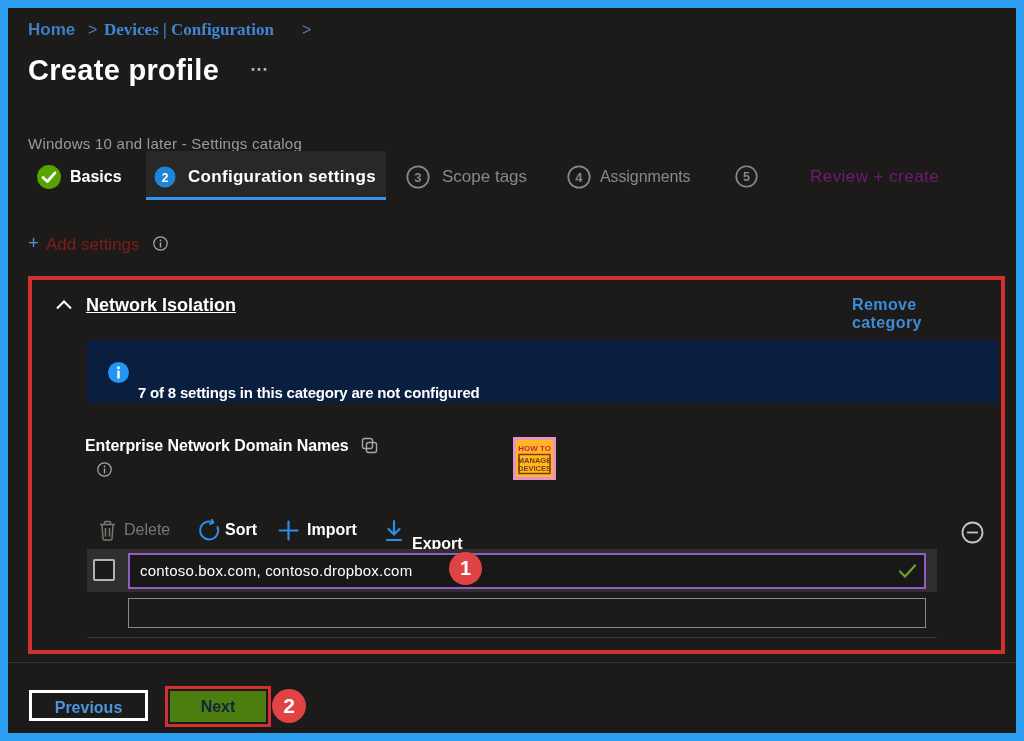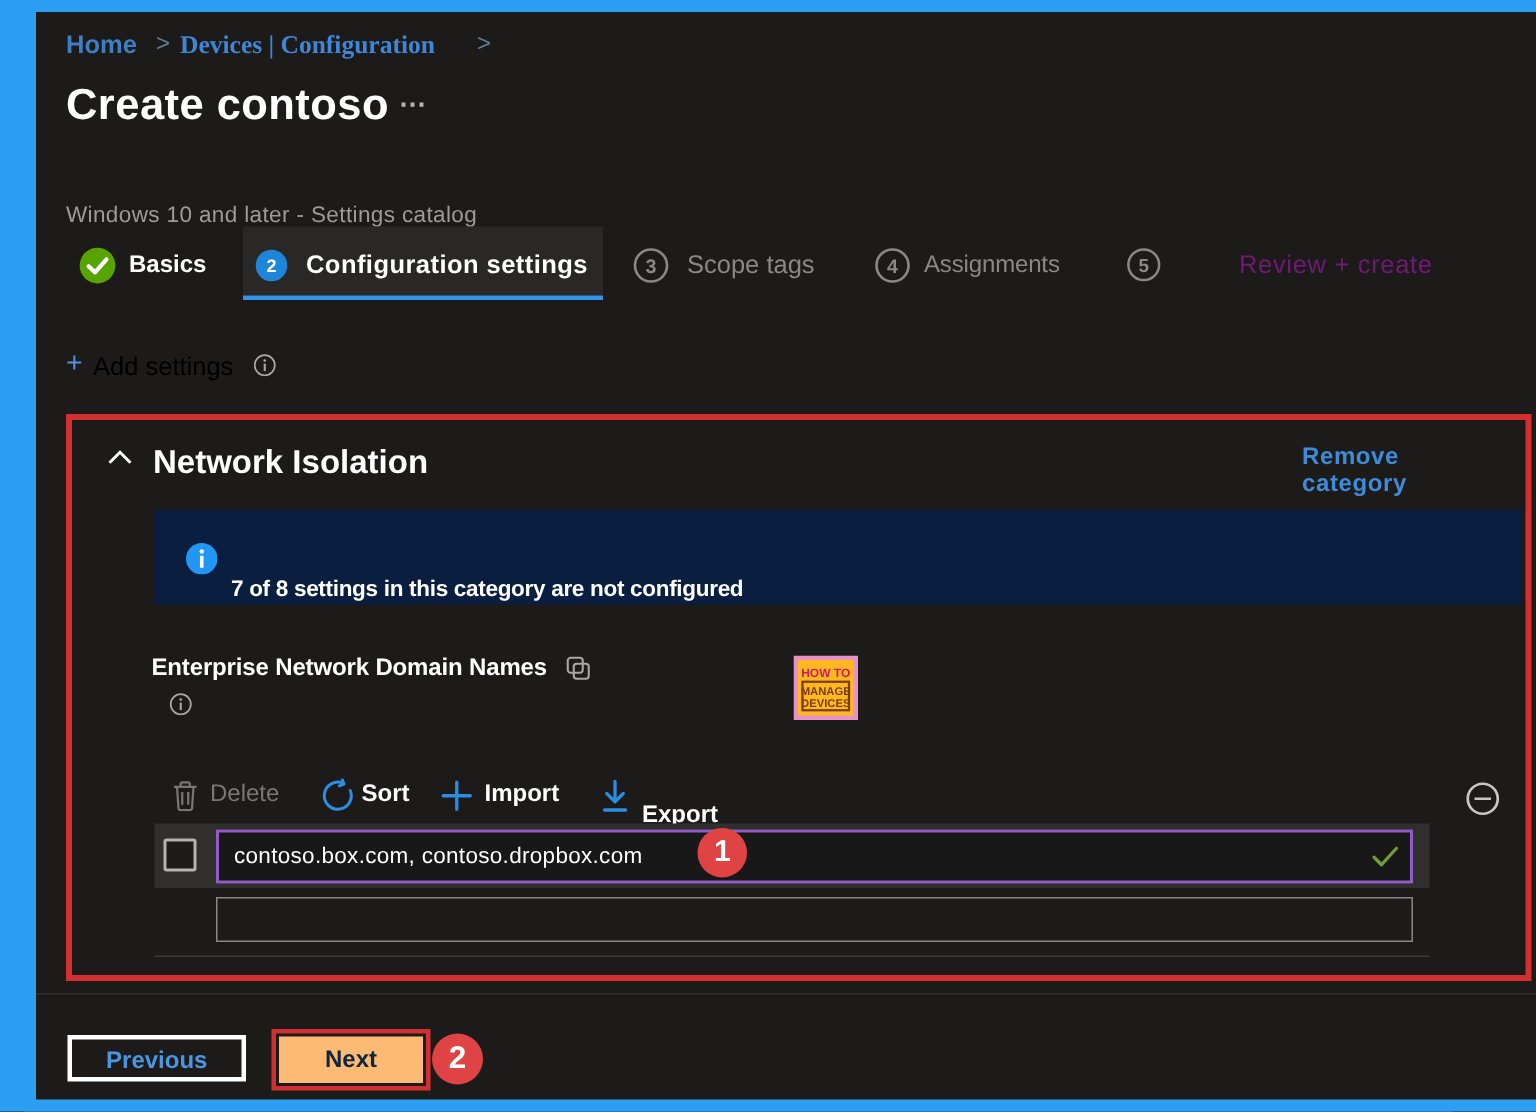--- a/index.html
+++ b/index.html
@@ -1,31 +1,31 @@
 <!DOCTYPE html>
 <html><head>
 <meta charset="utf-8">
 <style>
   html,body{margin:0;padding:0;}
   body{width:1024px;height:741px;overflow:hidden;font-family:"Liberation Sans",sans-serif;background:#2d9ff3;}
-  .page{position:absolute;left:16px;top:0;width:952px;height:741px;background:#2d9ff3;}
+  .page{position:absolute;left:0;top:0;width:952px;height:741px;background:#2d9ff3;}
   .inner{position:absolute;left:8px;top:8px;width:1008px;height:725px;background:#1c1b1a;}
   .abs{position:absolute;}
 </style>
 </head>
 <body>
 <div class="page">
   <div class="inner"></div>
 
   <div class="abs" style="left:28px;top:20px;font-size:17px;font-weight:600;color:#3e7ec4;">Home</div>
   <div class="abs" style="left:88px;top:21px;font-size:16px;color:#5f7f9f;">&gt;</div>
   <div class="abs" style="left:104px;top:20px;font-size:17px;font-weight:600;color:#3f87d6;font-family:Liberation Serif, serif;">Devices | Configuration</div>
   <div class="abs" style="left:302px;top:21px;font-size:16px;color:#5f7f9f;">&gt;</div>
 
-  <div class="abs" style="left:28px;top:54px;font-size:29px;font-weight:bold;color:#ffffff;letter-spacing:0.3px;">Create contoso</div>
+  <div class="abs" style="left:28px;top:54px;font-size:29px;font-weight:bold;color:#ffffff;letter-spacing:0.3px;">Create profile</div>
   <div class="abs" style="left:250px;top:58px;font-size:18px;font-weight:bold;color:#b9b7b5;letter-spacing:1px;">⋯</div>
   <div class="abs" style="left:28px;top:95px;font-size:15px;color:#9d9b99;letter-spacing:0.25px;margin-top:40px;">Windows 10 and later - Settings catalog</div>
 
   <div class="abs" style="left:146px;top:151px;width:240px;height:46px;background:#292827;"></div>
   <div class="abs" style="left:146px;top:197px;width:240px;height:3px;background:#3393e8;"></div>
 
   <svg class="abs" style="left:36px;top:164px;" width="26" height="26" viewBox="0 0 24 24">
     <circle cx="12" cy="12" r="11" fill="#57a300"></circle>
     <path d="M6.5 12.5 L10.5 16.2 L17.5 8.2" stroke="#fff" stroke-width="2.6" fill="none" stroke-linecap="round" stroke-linejoin="round"></path>
   </svg>
@@ -49,33 +49,33 @@
   </svg>
   <div class="abs" style="left:600px;top:168px;font-size:16px;color:#8a8886;letter-spacing:-0.1px;">Assignments</div>
 
   <svg class="abs" style="left:735px;top:165px;" width="23" height="23" viewBox="0 0 22 22">
     <circle cx="11" cy="11" r="9.8" fill="none" stroke="#8a8886" stroke-width="1.6"></circle>
     <text x="11" y="15.5" font-size="12" font-weight="bold" fill="#8a8886" text-anchor="middle" font-family="Liberation Sans">5</text>
   </svg>
   <div class="abs" style="left:770px;top:167px;font-size:17px;color:#701a75;letter-spacing:0.45px;margin-left:40px;">Review + create</div>
 
   <div class="abs" style="left:28px;top:232px;font-size:19px;color:#4f93d8;">+</div>
-  <div class="abs" style="left:46px;top:235px;font-size:17px;color:#000000;">Add settings</div>
+  <div class="abs" style="left:46px;top:235px;font-size:17px;color:#7f1d1d;">Add settings</div>
   <svg class="abs" style="left:153px;top:236px;" width="15" height="15" viewBox="0 0 15 15">
     <circle cx="7.5" cy="7.5" r="6.7" fill="none" stroke="#a9a7a5" stroke-width="1.2"></circle>
     <circle cx="7.5" cy="4.4" r="0.9" fill="#a9a7a5"></circle>
     <rect x="6.8" y="6.4" width="1.4" height="5" fill="#a9a7a5"></rect>
   </svg>
 
   <div class="abs" style="left:28px;top:276px;width:977px;height:378px;border:4px solid #d23030;box-sizing:border-box;"></div>
 
   <svg class="abs" style="left:55px;top:299px;" width="18" height="12" viewBox="0 0 18 12">
     <path d="M2 9.5 L9 2.5 L16 9.5" stroke="#ffffff" stroke-width="2" fill="none"></path>
   </svg>
-  <div class="abs" style="left:86px;top:295px;font-size:22px;font-weight:600;color:#ffffff;">Network Isolation</div>
+  <div class="abs" style="left:86px;top:295px;font-size:18px;font-weight:600;color:#ffffff;text-decoration:underline;">Network Isolation</div>
   <div class="abs" style="left:852px;top:296px;font-size:16px;font-weight:600;color:#3f8bd8;letter-spacing:0.4px;">Remove category</div>
 
   <div class="abs" style="left:87px;top:340px;width:911px;height:63px;background:#0a1e40;"></div>
   <svg class="abs" style="left:108px;top:362px;" width="21" height="21" viewBox="0 0 21 21">
     <circle cx="10.5" cy="10.5" r="10.5" fill="#2196f3"></circle>
     <circle cx="10.5" cy="5.7" r="1.5" fill="#fff"></circle>
     <rect x="9.3" y="8.5" width="2.4" height="8" fill="#fff"></rect>
   </svg>
   <div class="abs" style="left:138px;top:365px;font-size:15px;font-weight:bold;color:#ffffff;letter-spacing:-0.2px;margin-top:19px;">7 of 8 settings in this category are not configured</div>
 
@@ -136,15 +136,15 @@
   <div class="abs" style="left:449px;top:552px;width:33px;height:33px;border-radius:50%;background:#e04343;color:#fff;font-size:20px;font-weight:bold;text-align:center;line-height:33px;">1</div>
 
   <div class="abs" style="left:128px;top:598px;width:798px;height:30px;border:1px solid #8a8886;box-sizing:border-box;"></div>
 
   <div class="abs" style="left:87px;top:637px;width:850px;height:1px;background:#3b3a39;"></div>
 
   <div class="abs" style="left:8px;top:662px;width:1008px;height:1px;background:#333231;"></div>
 
   <div class="abs" style="left:29px;top:690px;width:119px;height:31px;border:3px solid #ffffff;box-sizing:border-box;color:#4a96e0;font-size:16px;font-weight:600;text-align:center;line-height:29px;">Previous</div>
   <div class="abs" style="left:165px;top:686px;width:106px;height:41px;border:3px solid #d23030;box-sizing:border-box;"></div>
-  <div class="abs" style="left:170px;top:691px;width:96px;height:31px;background:#fdba74;color:#10263f;font-size:16px;font-weight:600;text-align:center;line-height:31px;">Next</div>
+  <div class="abs" style="left:170px;top:691px;width:96px;height:31px;background:#4d7c0f;color:#10263f;font-size:16px;font-weight:600;text-align:center;line-height:31px;">Next</div>
   <div class="abs" style="left:272px;top:689px;width:34px;height:34px;border-radius:50%;background:#e04343;color:#fff;font-size:21px;font-weight:bold;text-align:center;line-height:34px;">2</div>
 </div>
 
 </body></html>

